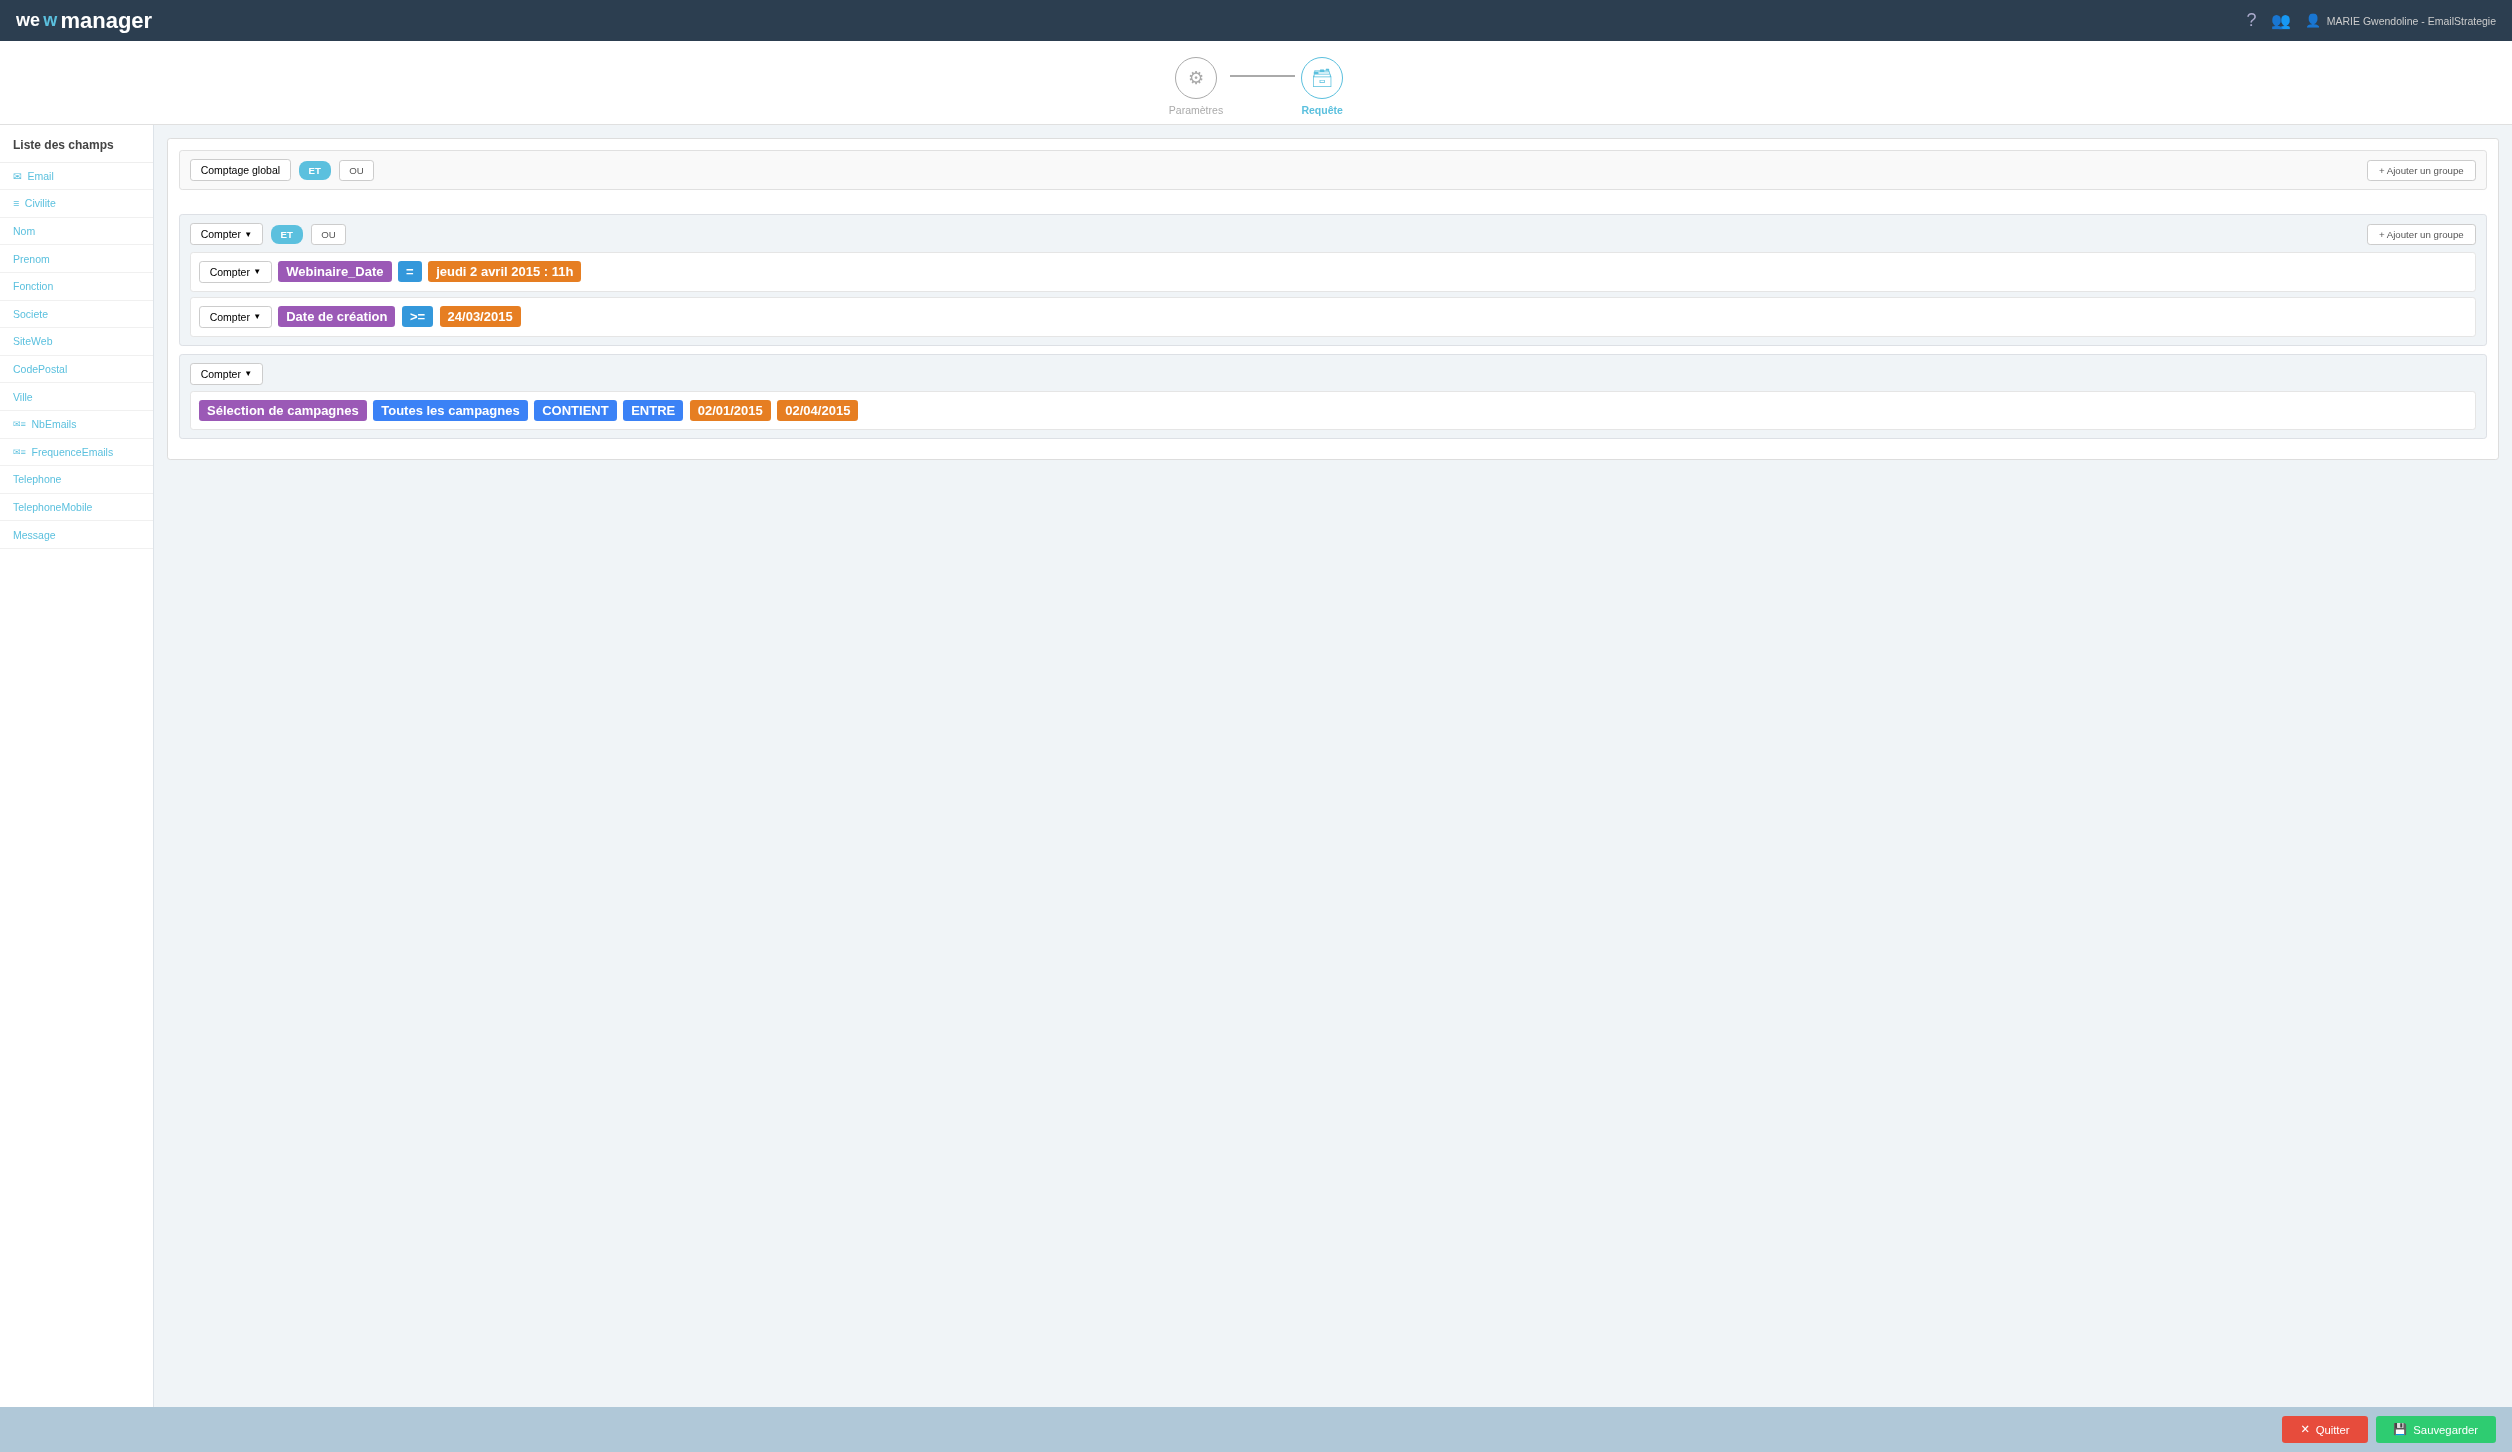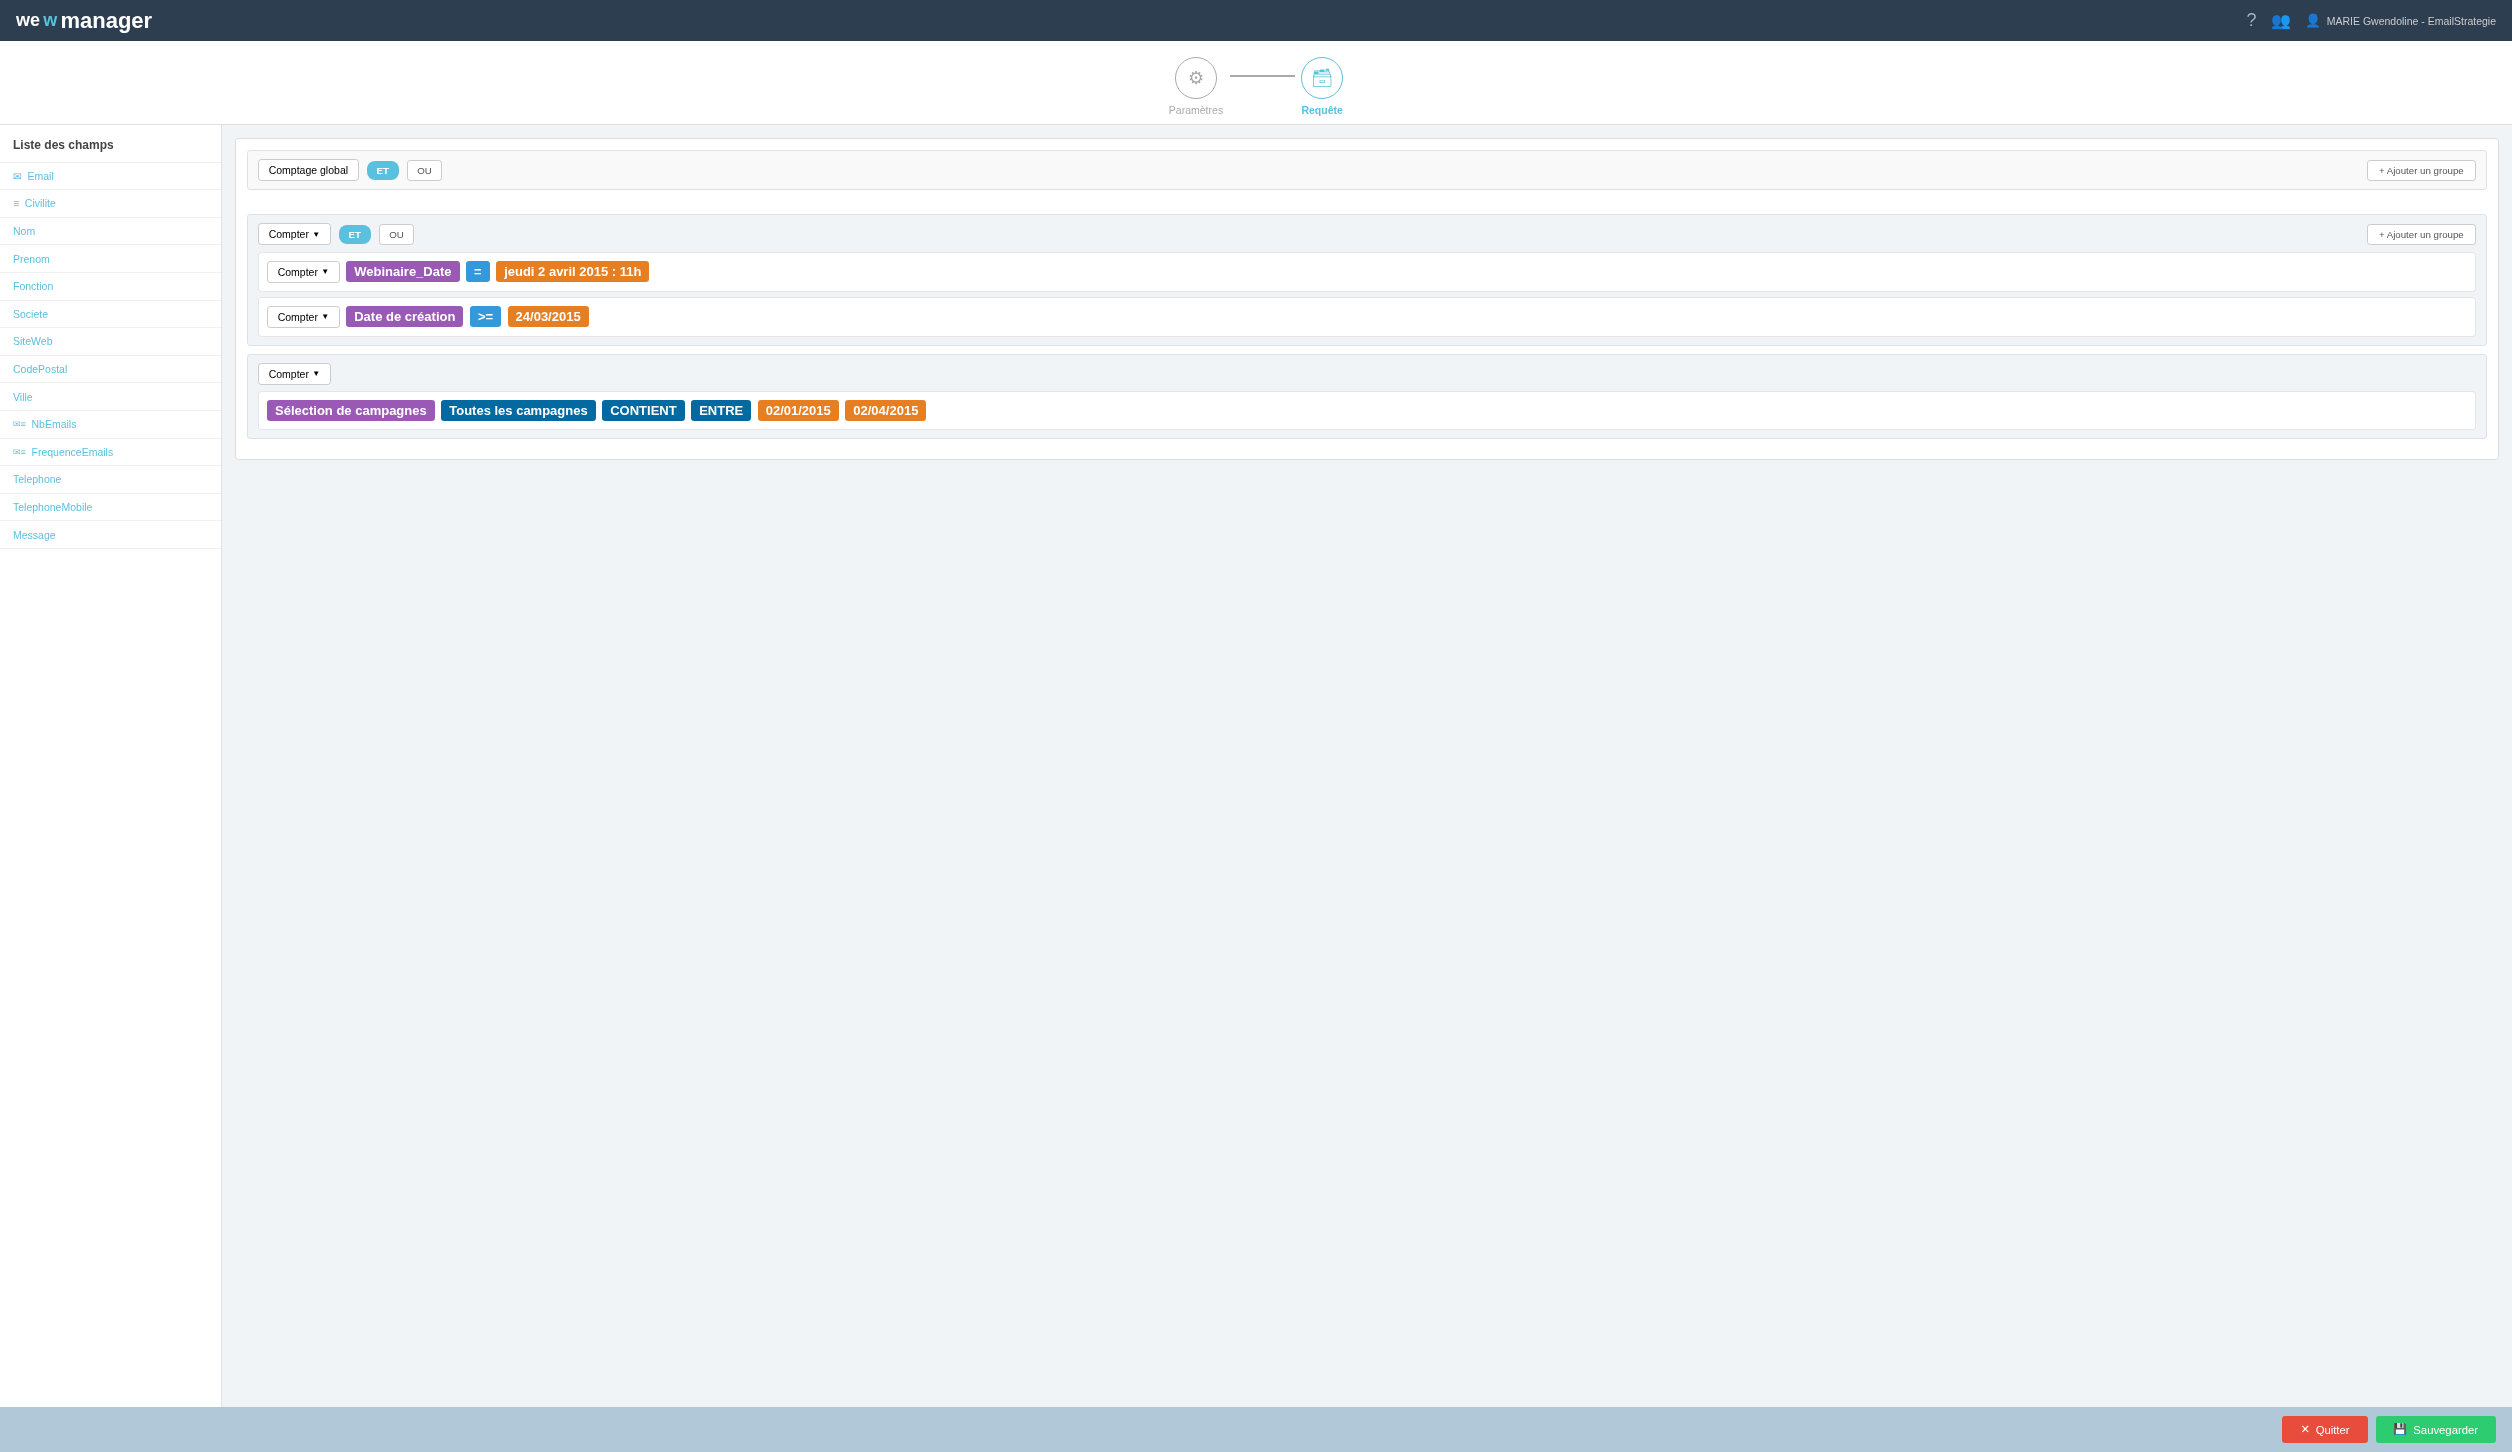--- a/index.html
+++ b/index.html
@@ -53,21 +53,21 @@
 
     
     .main-content {
       display: flex;
       flex: 1;
       overflow: hidden;
     }
 
     
     .sidebar {
-      width: 222px;
+      width: 154px;
       background: white;
       border-right: 0.8px solid #dde3e9;
       padding: 13px 0;
       overflow-y: auto;
       flex-shrink: 0;
     }
     .sidebar-title {
       font-size: 12px; font-weight: bold; color: #444;
       padding: 0 13px 9.7px;
       border-bottom: 0.8px solid #eee;
@@ -159,21 +159,21 @@
     
     .tag {
       border-radius: 3.2px;
       padding: 3.2px 8px;
       font-size: 13px;
       font-weight: bold;
       white-space: nowrap;
     }
     .tag-purple { background: #9b59b6; color: white; }
     .tag-blue { background: #3498db; color: white; }
-    .tag-gray { background: #0369a1; color: white; }
+    .tag-gray { background: #3b82f6; color: white; }
     .tag-orange { background: #e67e22; color: white; }
 
     
     .footer {
       background: #b0c8d8;
       height: 45px;
       display: flex;
       align-items: center;
       justify-content: flex-end;
       padding: 0 16px;

